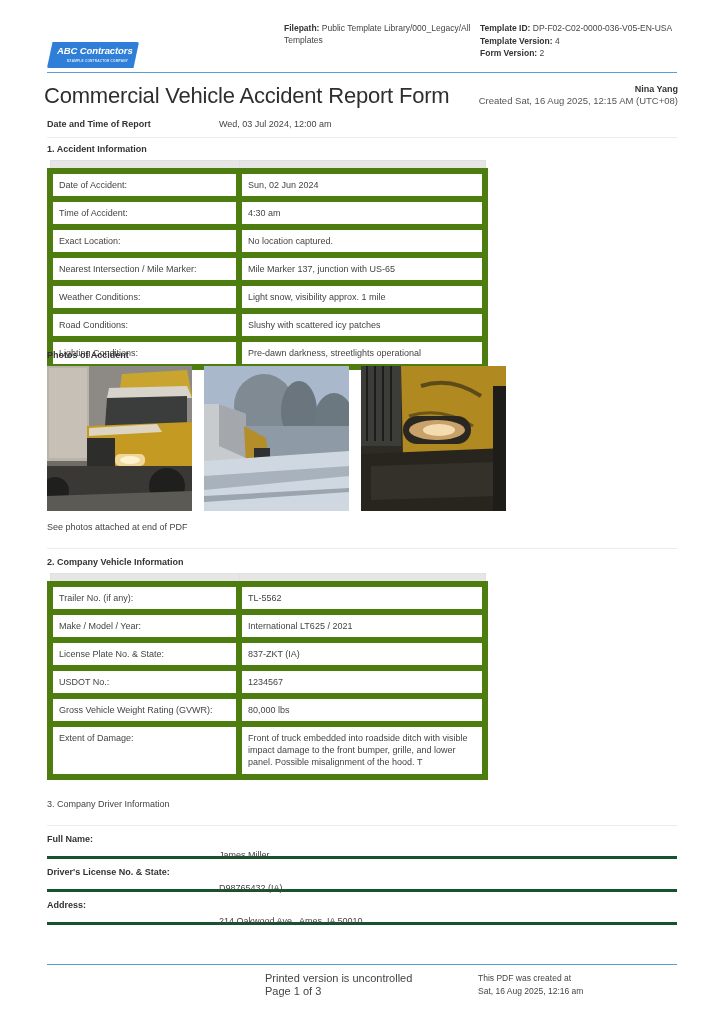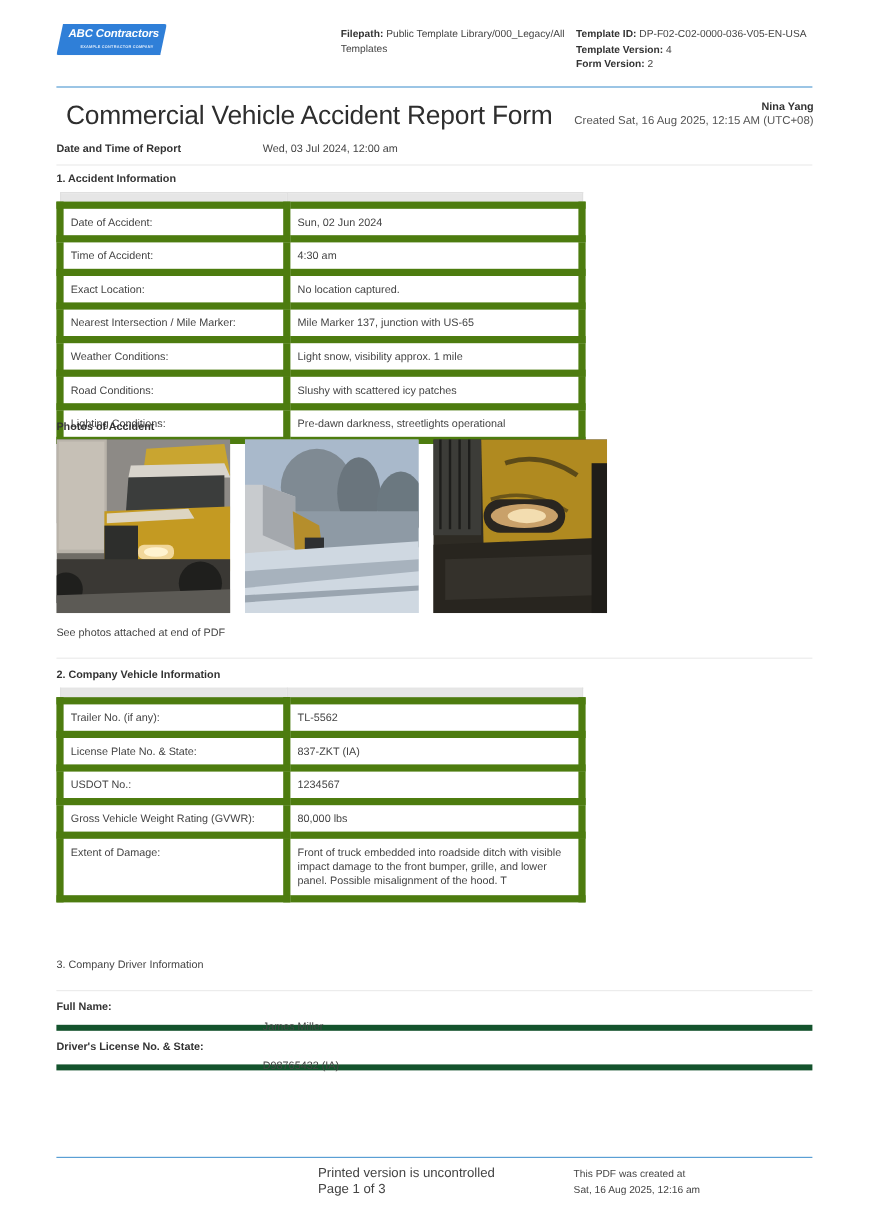--- a/index.html
+++ b/index.html
@@ -2,34 +2,34 @@
 <html><head>
   <meta charset="utf-8">
   <style>
     * { box-sizing: border-box; margin: 0; padding: 0; }
     html, body { width: 725px; height: 1024px; background: #ffffff; overflow: hidden; }
     body { font-family: "Liberation Sans", "DejaVu Sans", sans-serif; color: #333; position: relative; font-size: 10px; }
 
     .page { position: absolute; left: 0; top: 0; width: 725px; height: 1024px; }
 
     
-    .logo { position: absolute; left: 47px; top: 20px; width: 92px; height: 28px; }
+    .logo { position: absolute; left: 47px; top: 42px; width: 92px; height: 28px; }
     .logo-shape { position: absolute; left: 0; top: 0; width: 92px; height: 26px; background: #2f7fd8;
       clip-path: polygon(6% 0, 100% 0, 94% 100%, 0 100%); border-radius: 2px;
       box-shadow: 0 1px 2px rgba(0,0,0,0.2); }
     .logo-title { position: absolute; left: 10px; top: 3px; font-size: 9.5px; font-weight: bold; font-style: italic; color: #fff; white-space: nowrap; letter-spacing: -0.1px; }
     .logo-sub { position: absolute; left: 20px; top: 17px; font-size: 3.2px; font-weight: bold; color: #dbe9fb; white-space: nowrap; letter-spacing: 0.2px; }
 
     .meta-file { position: absolute; left: 261px; top: 22px; width: 210px; font-size: 8.5px; line-height: 12px; color: #444; margin-left: 23px; }
     .meta-ids { position: absolute; left: 480px; top: 22px; width: 210px; font-size: 8.5px; line-height: 12.5px; color: #444; }
     .meta-label { font-weight: bold; color: #333; }
 
     .rule-blue { position: absolute; left: 47px; width: 630px; height: 1px; background: #5a9fd4; }
 
-    .title { position: absolute; left: 55px; top: 83px; font-size: 22px; color: #2e2e2e; font-weight: normal; letter-spacing: -0.2px; white-space: nowrap; }
+    .title { position: absolute; left: 44px; top: 83px; font-size: 22px; color: #2e2e2e; font-weight: normal; letter-spacing: -0.2px; white-space: nowrap; }
     .author { position: absolute; right: 47px; top: 84px; font-size: 9px; font-weight: bold; color: #333; text-align: right; }
     .created { position: absolute; right: 47px; top: 95px; font-size: 9.5px; color: #555; text-align: center; white-space: nowrap; }
 
     .field-row { position: absolute; left: 47px; width: 630px; font-size: 9px; }
     .field-label { position: absolute; left: 0; font-weight: bold; color: #333; white-space: nowrap; }
     .field-value { position: absolute; left: 172px; color: #444; white-space: nowrap; }
     .rule-gray { position: absolute; left: 47px; width: 630px; height: 1px; background: #ececec; }
 
     .section-title { position: absolute; left: 47px; font-size: 9px; font-weight: bold; color: #333; white-space: nowrap; }
     .section-title.normal { font-weight: normal; color: #444; }
@@ -40,21 +40,21 @@
     table.info td { border: 6px solid #4d7c0f; padding: 5px 6px; vertical-align: top; height: 24px; line-height: 12px; }
     table.info td.k { width: 189px; }
 
     
     .photos { position: absolute; left: 47px; top: 366px; height: 145px; }
     .photo { position: absolute; top: 0; width: 145px; height: 145px; overflow: hidden; }
     .photo svg { width: 145px; height: 145px; display: block; }
     .photo-note { position: absolute; left: 47px; top: 522px; font-size: 9px; color: #444; }
 
     
-    .driver-row { position: absolute; left: 47px; width: 630px; height: 33px; border-bottom: 5px solid #14532d; font-size: 9px; }
+    .driver-row { position: absolute; left: 47px; width: 630px; height: 33px; border-bottom: 3px solid #14532d; font-size: 9px; }
     .driver-row .field-label { top: 8px; }
     .driver-row .field-value { top: 8px; margin-top: 16px; }
 
     
     .footer-left { position: absolute; left: 265px; top: 972px; font-size: 11px; line-height: 13px; color: #444; }
     .footer-right { position: absolute; left: 478px; top: 972px; font-size: 8.5px; line-height: 13px; color: #444; }
   </style>
 </head>
 <body>
 
@@ -212,20 +212,24 @@
     <tbody>
         <tr>
           <th></th>
           <th></th>
         </tr>
     <tr>
       <td class="k">Trailer No. (if any):</td>
       <td>TL-5562</td>
     </tr>
     <tr>
+      <td class="k">Make / Model / Year:</td>
+      <td>International LT625 / 2021</td>
+    </tr>
+    <tr>
       <td class="k">License Plate No. &amp; State:</td>
       <td>837-ZKT (IA)</td>
     </tr>
     <tr>
       <td class="k">USDOT No.:</td>
       <td>1234567</td>
     </tr>
     <tr>
       <td class="k">Gross Vehicle Weight Rating (GVWR):</td>
       <td>80,000 lbs</td>
@@ -240,20 +244,24 @@
   <div class="section-title normal" style="top:799px;">3. Company Driver Information</div>
   <div class="rule-gray" style="top:825px;"></div>
 
   <div class="driver-row" style="top:826px;">
     <span class="field-label">Full Name:</span>
     <span class="field-value">James Miller</span>
   </div>
   <div class="driver-row" style="top:859px;">
     <span class="field-label">Driver's License No. &amp; State:</span>
     <span class="field-value">D98765432 (IA)</span>
+  </div>
+  <div class="driver-row" style="top:892px;">
+    <span class="field-label">Address:</span>
+    <span class="field-value">214 Oakwood Ave., Ames, IA 50010</span>
   </div>
 
   <div class="rule-blue" style="top:964px;"></div>
   <div class="footer-left">
     <div>Printed version is uncontrolled</div>
     <div>Page 1 of 3</div>
   </div>
   <div class="footer-right">
     <div>This PDF was created at</div>
     <div>Sat, 16 Aug 2025, 12:16 am</div>

